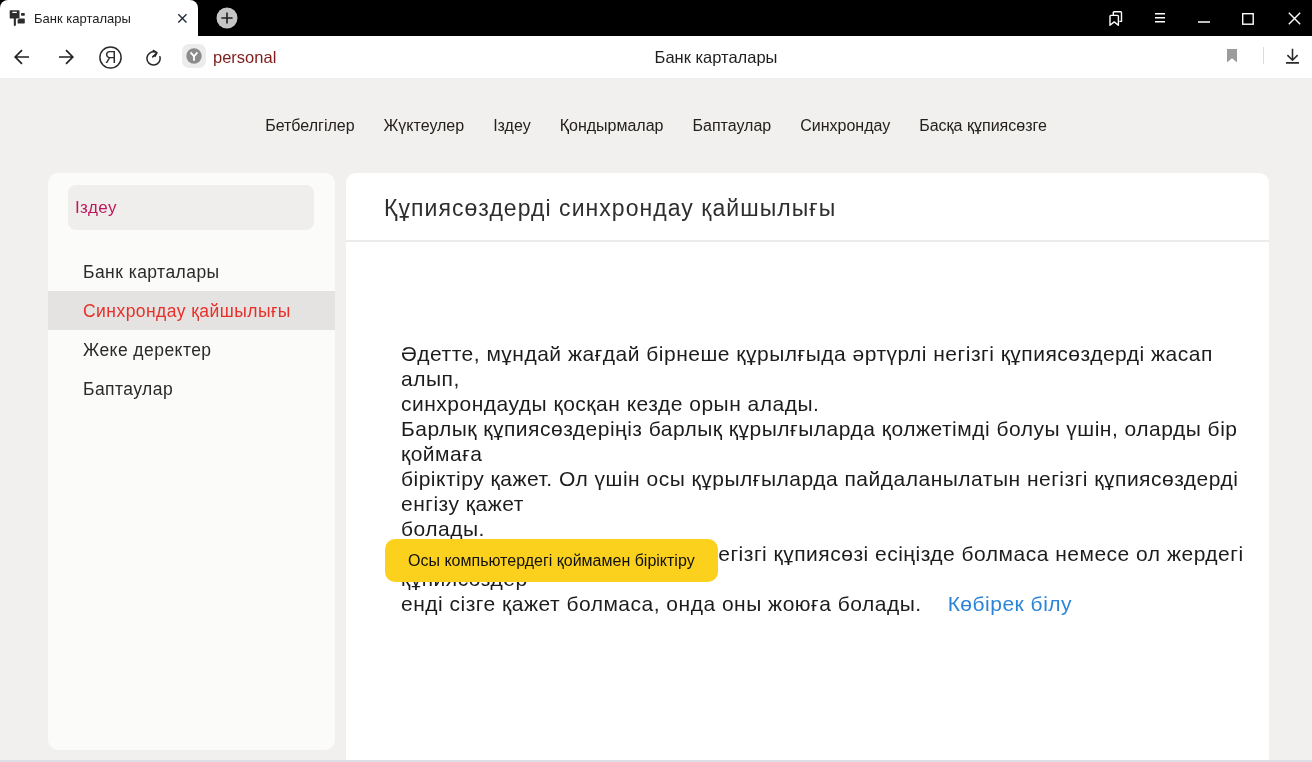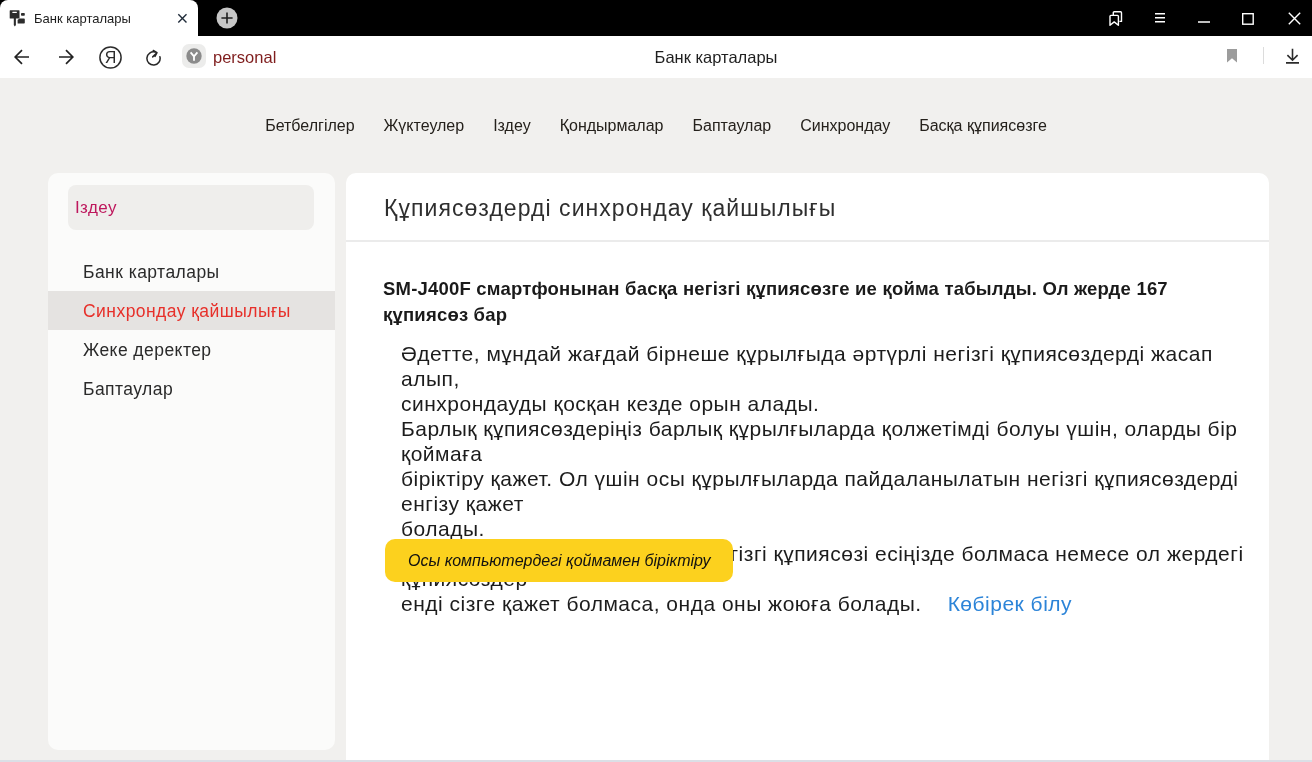--- a/index.html
+++ b/index.html
@@ -33,21 +33,21 @@
 .sitem.sel { background:#e5e3e1; color:#e7302a; }
 
 #main { position:absolute; left:346px; top:95px; width:923px; height:749px; background:#fff; border-radius:10px; }
 #mtitle { position:absolute; left:38px; top:23px; font-size:23px; line-height:25px; color:#2e2e2e; letter-spacing:1.05px; }
 #sep { position:absolute; left:0; top:67px; width:923px; height:2px; background:#ebebeb; }
 #heading { position:absolute; left:37px; top:103px; width:840px; font-size:18.5px; font-weight:bold; line-height:25.5px; color:#1a1a1a; letter-spacing:0.2px; }
 #btext { position:absolute; left:39px; top:168px; width:870px; font-size:21px; line-height:25px; color:#1c1c1c; letter-spacing:0.5px;margin-left:16px; }
 #btext a { color:#2c84d8; text-decoration:none; margin-left:7px; }
 #btns { position:absolute; left:39px; top:366px; height:43px; display:flex; gap:11px; }
 .btn { height:43px; border-radius:10px; font-size:16px; display:flex; align-items:center; justify-content:center; }
-#byellow { background:#fcd11e; color:#111; padding:10px 23px;font-style:italic; }
+#byellow { background:#fcd11e; color:#111; padding:10px 23px; }
 #bgray { background:#f1f1f0; color:#4c4c4c; width:138px; font-size:17px; }
 </style>
 </head>
 <body>
 
 <div id="titlebar">
   <div id="tab">
     <svg class="abs" style="left:9px;top:9px" width="18" height="18" viewBox="0 0 18 18">
       <path fill="#2d2d2d" d="M0.7 1.7 Q0.7 1.2 1.2 1.2 H10 Q10.5 1.2 10.5 1.7 V9 Q10.5 9.5 10 9.5 H6.9 V16 L5.85 17.4 L4.8 16 V9.5 H1.2 Q0.7 9.5 0.7 9 Z"></path>
       <rect fill="#fff" x="3.3" y="2.8" width="4.6" height="1.15" rx="0.35"></rect>
@@ -137,20 +137,19 @@
       <div class="sitem">Банк карталары</div>
       <div class="sitem sel">Синхрондау қайшылығы</div>
       <div class="sitem">Жеке деректер</div>
       <div class="sitem">Баптаулар</div>
     </div>
   </div>
 
   <div id="main">
     <div id="mtitle">Құпиясөздерді синхрондау қайшылығы</div>
     <div id="sep"></div>
-    <div id="heading">SM-J400F смартфонынан басқа негізгі құпиясөзге ие қойма табылды. Ол жерде 167 құпиясөз бар</div>
     <div id="btext">Әдетте, мұндай жағдай бірнеше құрылғыда әртүрлі негізгі құпиясөздерді жасап алып,<br>синхрондауды қосқан кезде орын алады.<br>Барлық құпиясөздеріңіз барлық құрылғыларда қолжетімді болуы үшін, оларды бір қоймаға<br>біріктіру қажет. Ол үшін осы құрылғыларда пайдаланылатын негізгі құпиясөздерді енгізу қажет<br>болады.<br>Егер қандай да бір қойманың негізгі құпиясөзі есіңізде болмаса немесе ол жердегі құпиясөздер<br>енді сізге қажет болмаса, онда оны жоюға болады. &nbsp;&nbsp;<a>Көбірек білу</a></div>
     <div id="btns">
       <div class="btn" id="byellow">Осы компьютердегі қоймамен біріктіру</div>
     </div>
   </div>
 </div>
 <div id="bstrip"></div>
 
 </body></html>

